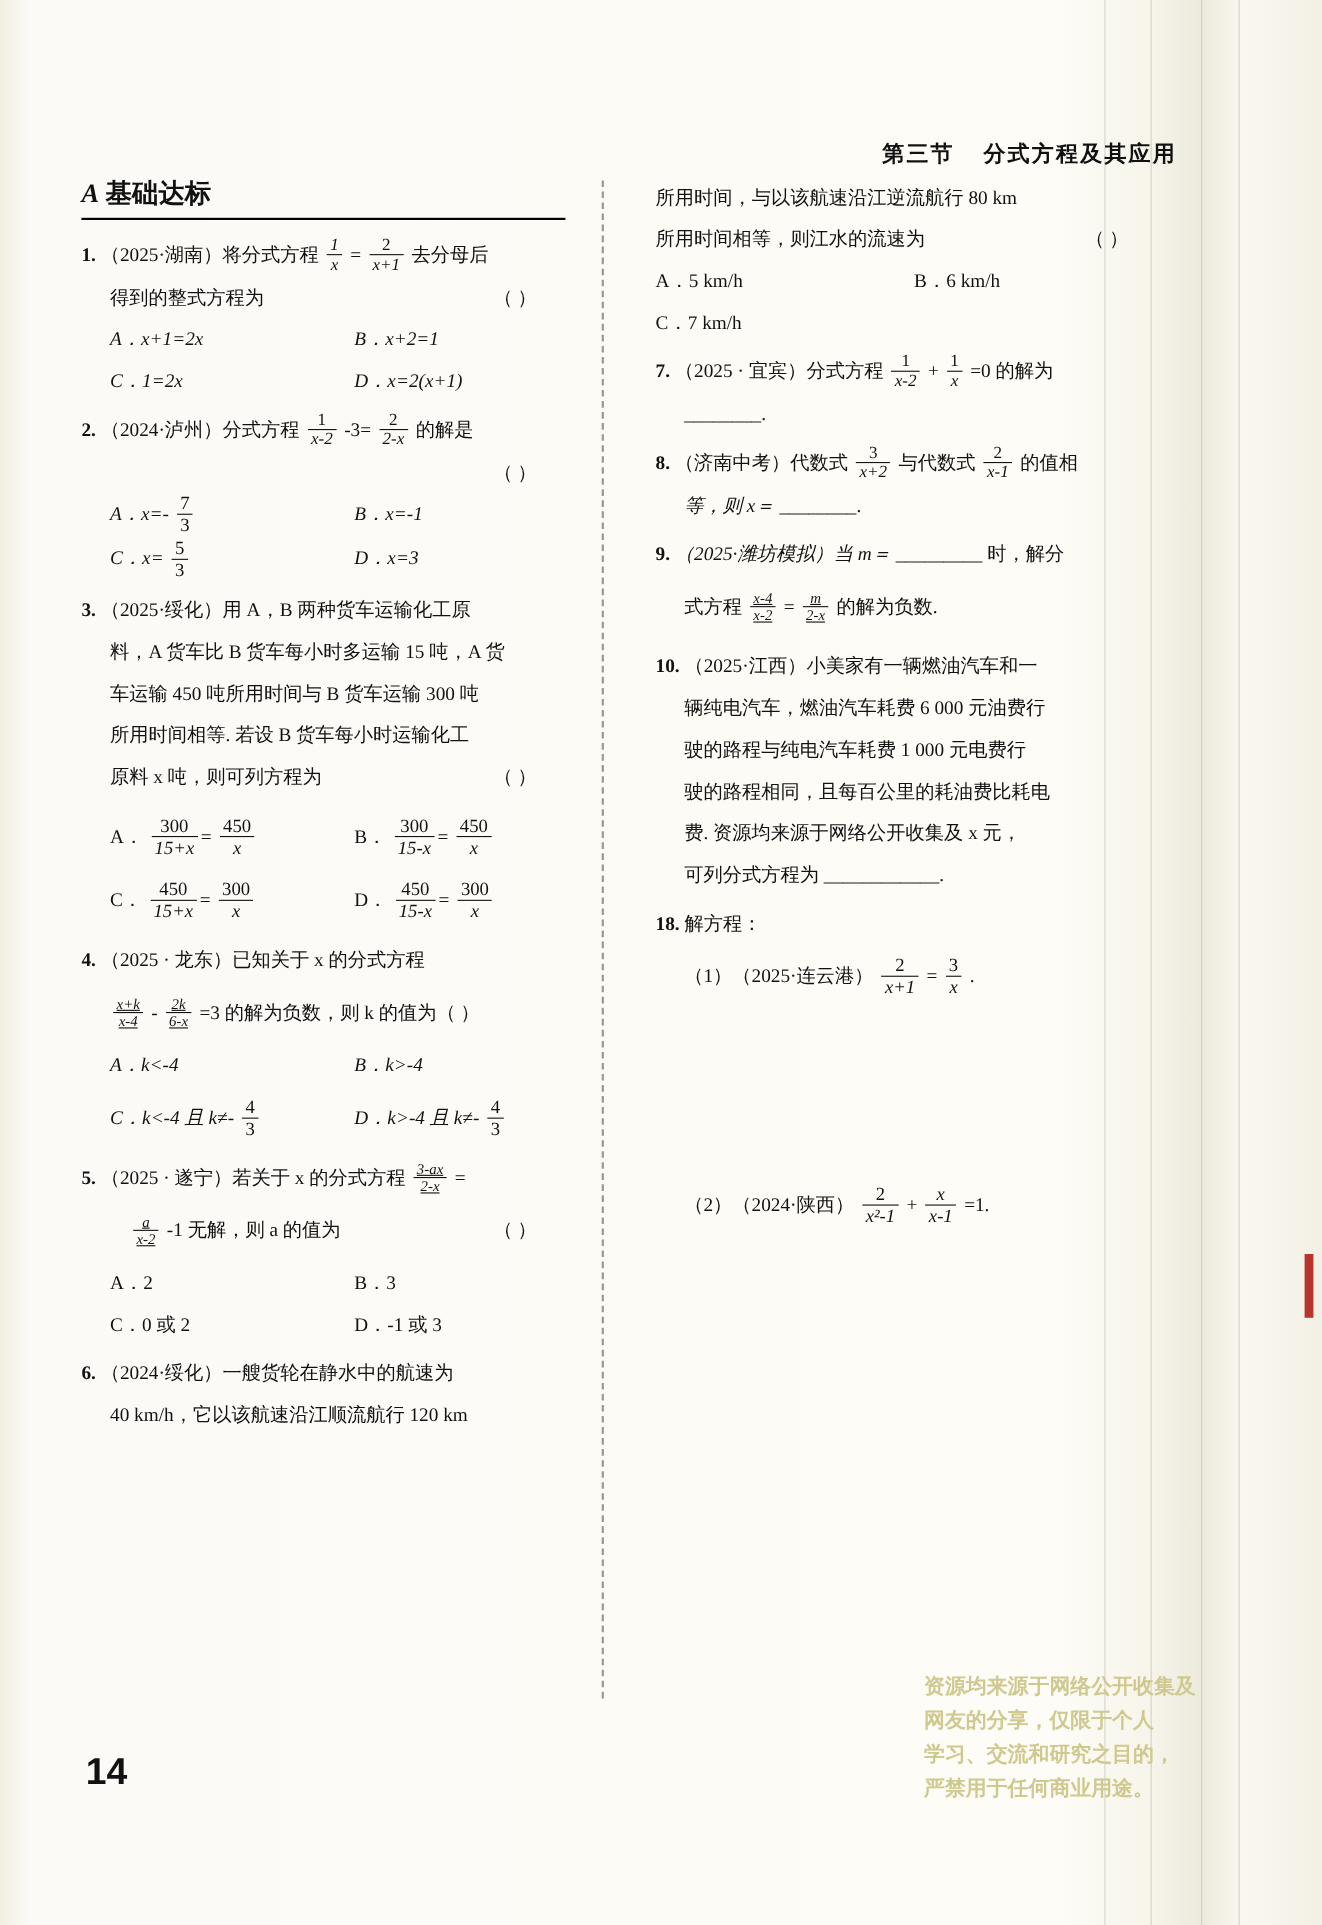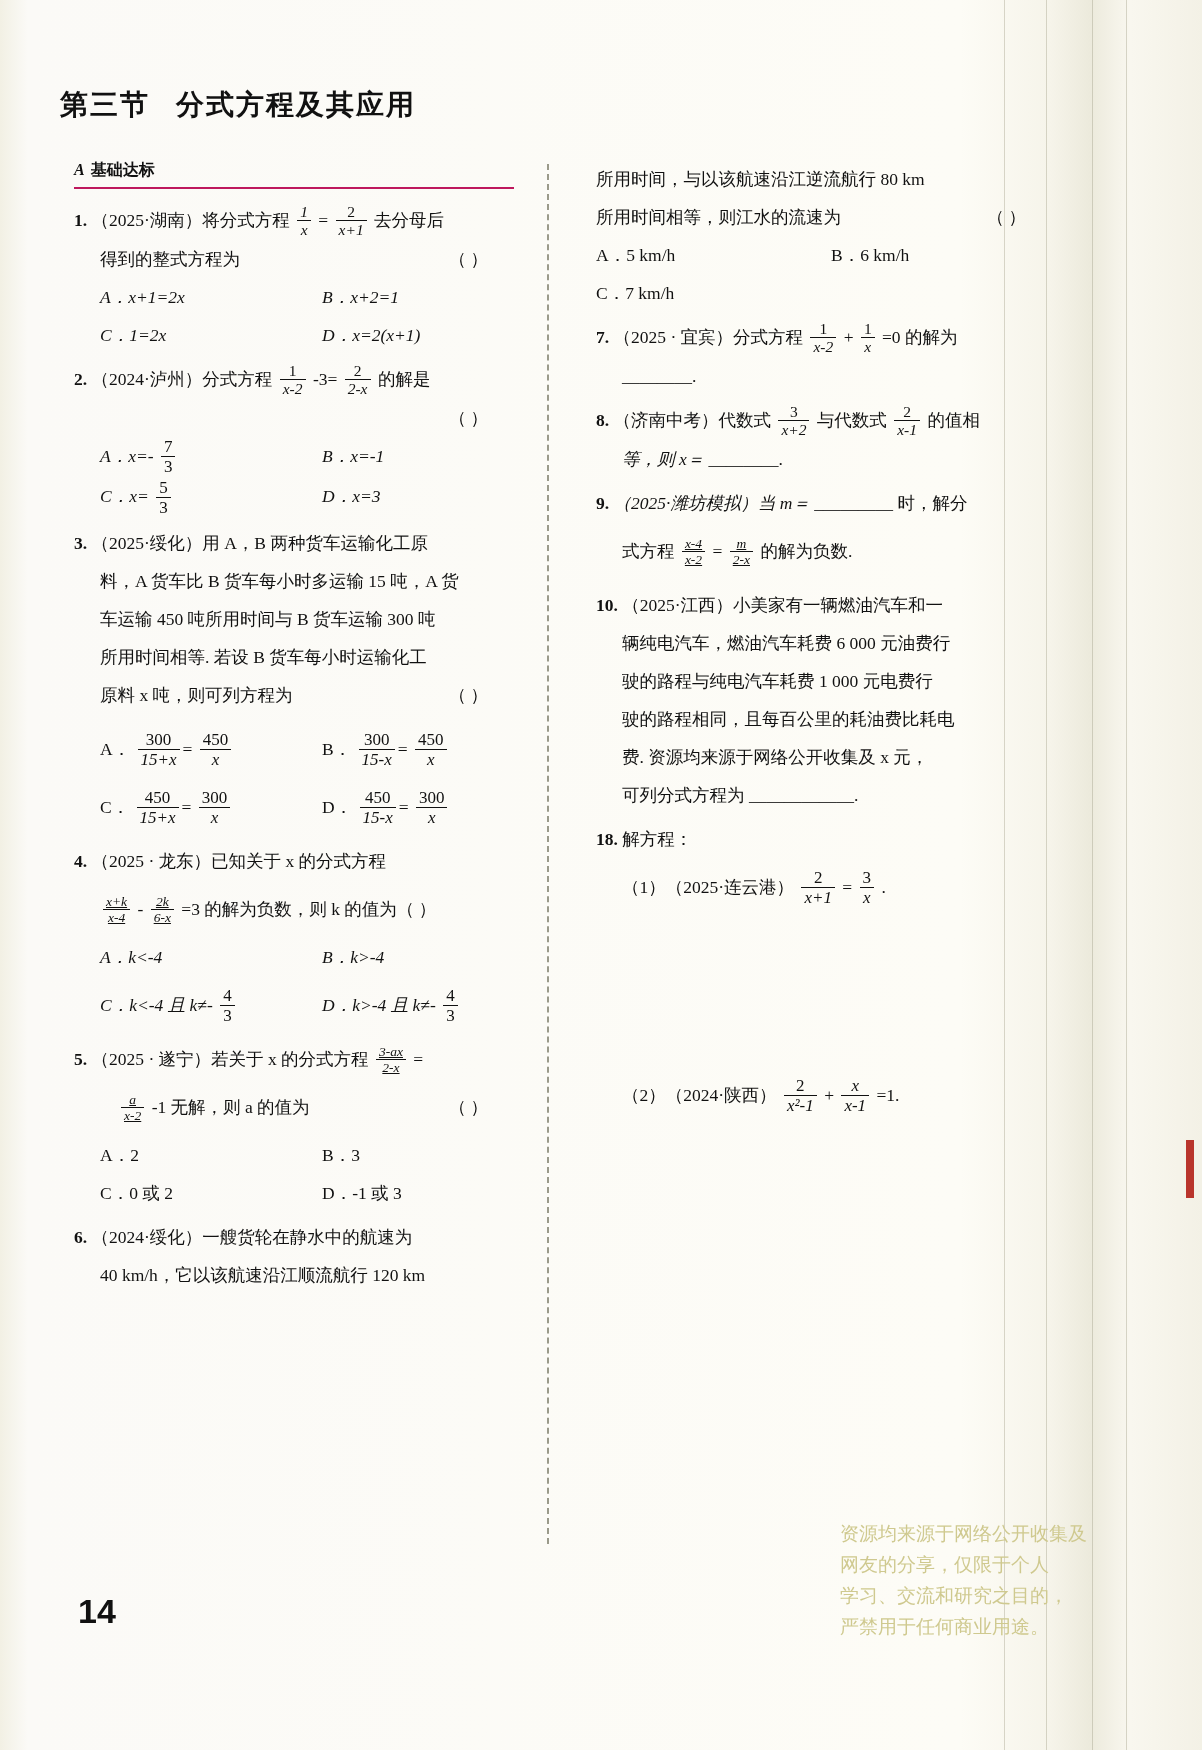--- a/index.html
+++ b/index.html
@@ -13,47 +13,47 @@
   }
   .page{
     position:absolute;left:0;top:0;width:1202px;height:1750px;
     background:linear-gradient(90deg,#f2f0e4 0px,#fbfaf7 28px,#fdfcf6 960px,#f6f4ea 1050px,#eceadc 1090px,#f9f7ef 1130px,#f3f1e6 1202px);
   }
   .edge-line{position:absolute;top:0;bottom:0;width:1px;background:rgba(150,145,120,.35);}
   .paper{
     position:absolute;left:60px;top:18px;width:1010px;height:1700px;
   }
   .title{
-    text-align:left;
-    font-size:28px;
+    text-align:right;
+    font-size:20px;
     font-weight:bold;
     letter-spacing:2px;
-    margin-top:68px;
+    margin-top:108px;
     font-family:"Liberation Sans", sans-serif;
   }
   .title .sp{display:inline-block;width:26px;}
   .cols{
     position:absolute;
     left:14px;top:142px;
     width:1000px;
     display:flex;
   }
   .col{width:470px;}
   .col.left{padding-right:18px;}
   .col.right{padding-left:34px;}
   .divider{
     position:absolute;left:487px;top:146px;
     width:0;height:1380px;
     border-left:2px dashed #9a9a8a;
   }
   .sec-head{
     font-family:"Liberation Sans", sans-serif;
     font-weight:bold;
-    font-size:16px;
-    border-bottom:2px solid #be185d;
+    font-size:24px;
+    border-bottom:2px solid #000000;
     padding-bottom:6px;
     margin-bottom:12px;
     width:440px;
   }
   .sec-head .ital{font-style:italic;margin-right:6px;font-family:"Liberation Serif",serif;}
   .q{
     font-size:17.5px;
     line-height:38px;
     margin-bottom:6px;
   }
@@ -82,21 +82,21 @@
     font-weight:bold;font-size:34px;
   }
   .watermark{
     position:absolute;left:840px;top:1518px;
     color:#cfc98f;
     font-size:19px;
     line-height:31px;
     font-family:"Liberation Serif", serif;
     white-space:nowrap;
   }
-  .wm-line{display:block;}
+  .wm-line{display:block;font-weight:bold;}
   .redmark{position:absolute;right:8px;top:1140px;width:8px;height:58px;background:#b9352c;}
   .indent{padding-left:26px;}
   .indent2{padding-left:44px;}
 </style>
 </head>
 <body>
 
 <div class="page">
   <div class="edge-line" style="left:1004px;"></div>
   <div class="edge-line" style="left:1046px;"></div>

